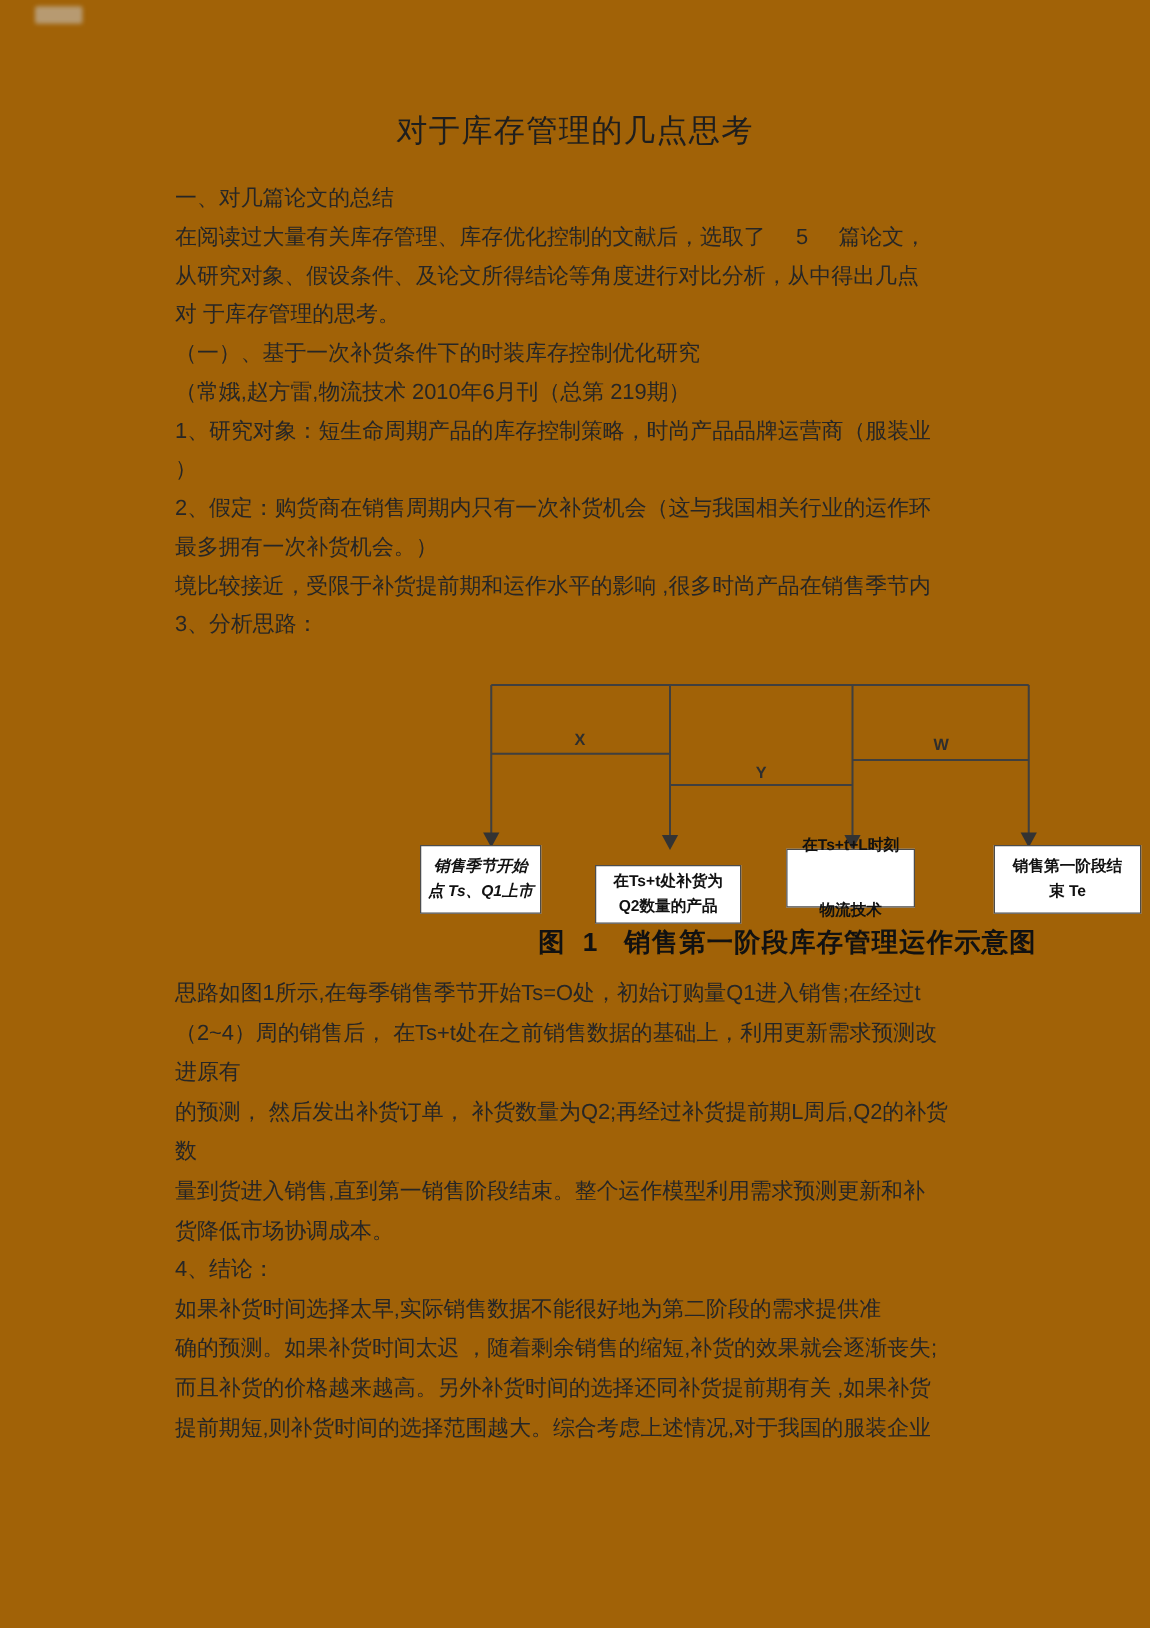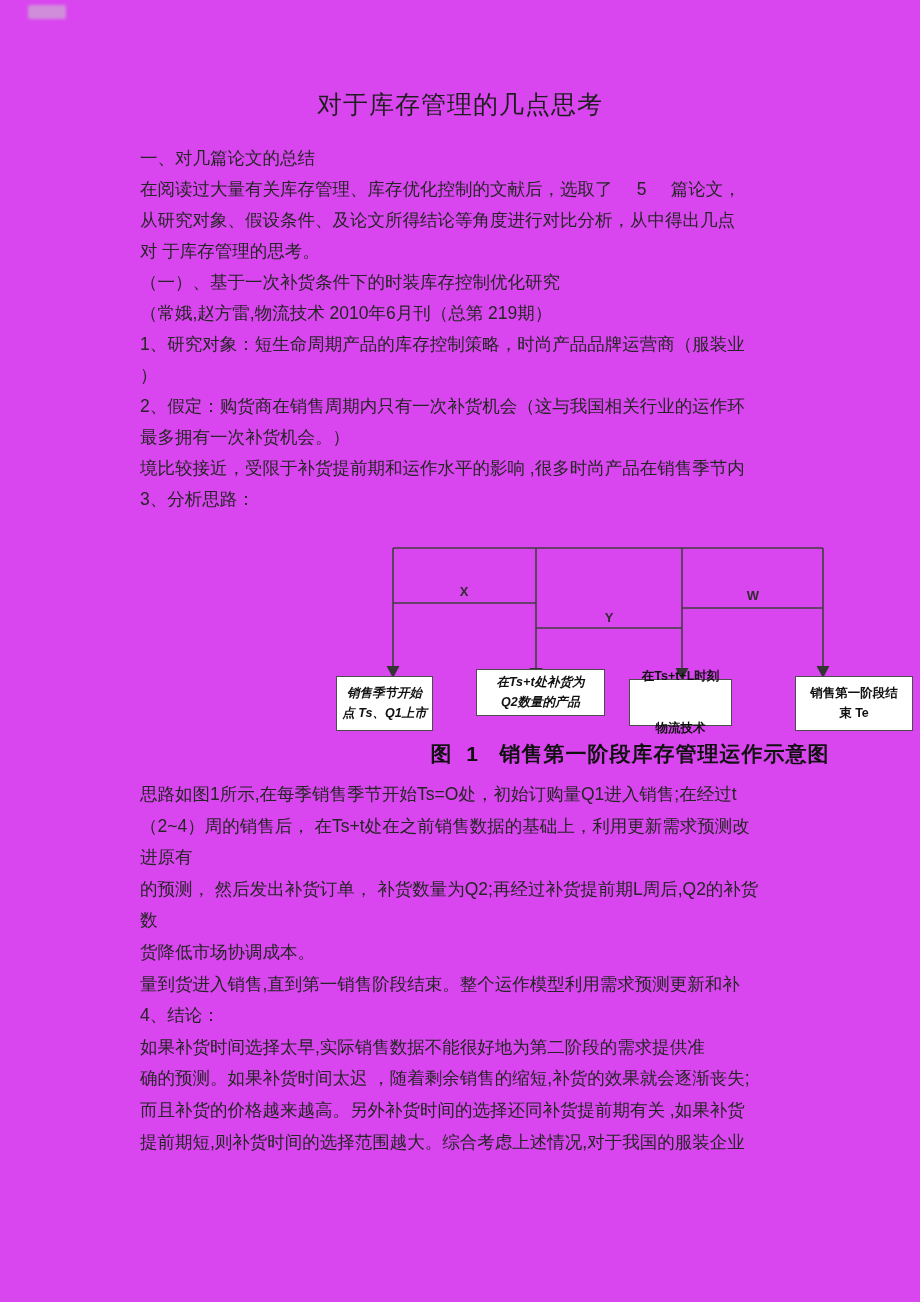--- a/index.html
+++ b/index.html
@@ -1,19 +1,19 @@
 <!DOCTYPE html>
 <html><head>
 <meta charset="utf-8">
 <style>
   html,body { margin:0; padding:0; background:#ffffff; }
   .page {
     position:relative;
     width:920px; height:1302px;
-    background:#d946ef;
+    background:#a16207;
     overflow:hidden;
     color:#262626;
     font-family:"Liberation Sans","DejaVu Sans",sans-serif;
   }
   .scan-artifact {
     position:absolute; left:28px; top:5px; width:38px; height:14px;
     background:#c9c9c9; opacity:.55; filter:blur(1.5px); border-radius:2px;
   }
   .doc-title {
     position:absolute; top:88px; left:0; width:920px;
@@ -35,21 +35,21 @@
     font-size:13px; font-weight:bold; fill:#2e2e2e;
   }
   .fig-box {
     position:absolute; box-sizing:border-box;
     border:1.6px solid #4c4c4c; background:#ffffff;
     display:flex; flex-direction:column; align-items:center; justify-content:center;
     font-weight:bold; font-size:12.5px; line-height:1.55; text-align:center; color:#111111;
     white-space:pre;
   }
   .fig-box.b1 { left:6px;   top:138px; width:97px;  height:55px;font-style:italic; }
-  .fig-box.b2 { left:146px; top:131px; width:129px; height:47px;font-style:italic; }
+  .fig-box.b2 { left:146px; top:154px; width:117px; height:47px; }
   .fig-box.b3 { left:299px; top:141px; width:103px; height:47px;gap:32px; }
   .fig-box.b4 { left:429px; top:138px; width:118px; height:55px;margin-left:36px; }
   .fig-caption {
     position:absolute; left:355px; top:740px; width:550px;
     text-align:center; font-size:21px; font-weight:bold; color:#111111;
     letter-spacing:1px; white-space:pre-wrap;
   }
 </style>
 </head>
 <body>
@@ -113,22 +113,22 @@
   </div>
 
   <div class="fig-caption">图  1   销售第一阶段库存管理运作示意图</div>
 
   <div class="body-block body-bottom">
       <div class="line">思路如图1所示,在每季销售季节开始Ts=O处，初始订购量Q1进入销售;在经过t</div>
       <div class="line">（2~4）周的销售后， 在Ts+t处在之前销售数据的基础上，利用更新需求预测改</div>
       <div class="line">进原有</div>
       <div class="line">的预测， 然后发出补货订单， 补货数量为Q2;再经过补货提前期L周后,Q2的补货</div>
       <div class="line">数</div>
+      <div class="line">量到货进入销售,直到第一销售阶段结束。整个运作模型利用需求预测更新和补</div>
       <div class="line">货降低市场协调成本。</div>
-      <div class="line">量到货进入销售,直到第一销售阶段结束。整个运作模型利用需求预测更新和补</div>
       <div class="line">4、结论：</div>
       <div class="line">如果补货时间选择太早,实际销售数据不能很好地为第二阶段的需求提供准</div>
       <div class="line">确的预测。如果补货时间太迟 ，随着剩余销售的缩短,补货的效果就会逐渐丧失;</div>
       <div class="line">而且补货的价格越来越高。另外补货时间的选择还同补货提前期有关 ,如果补货</div>
       <div class="line">提前期短,则补货时间的选择范围越大。综合考虑上述情况,对于我国的服装企业</div>
     </div>
 
 </div>
 
 </body></html>

